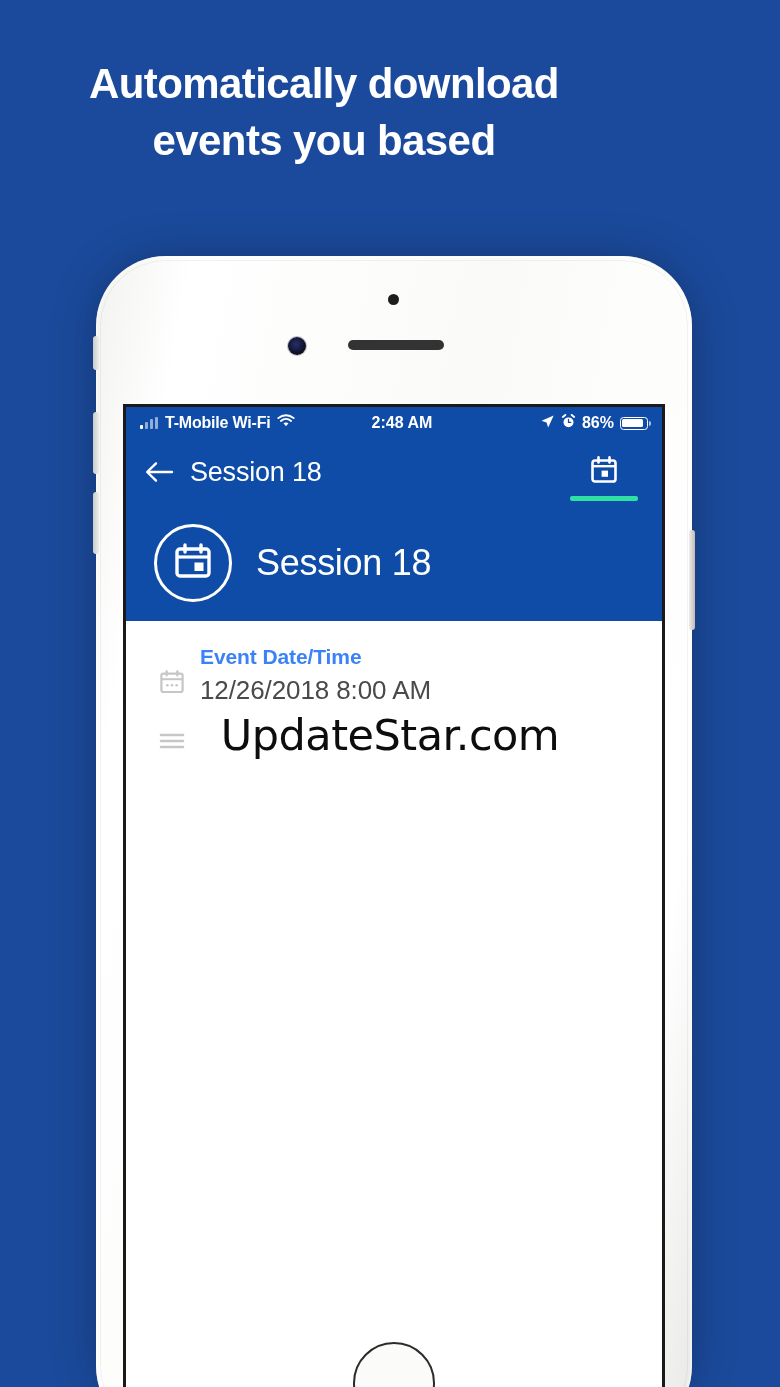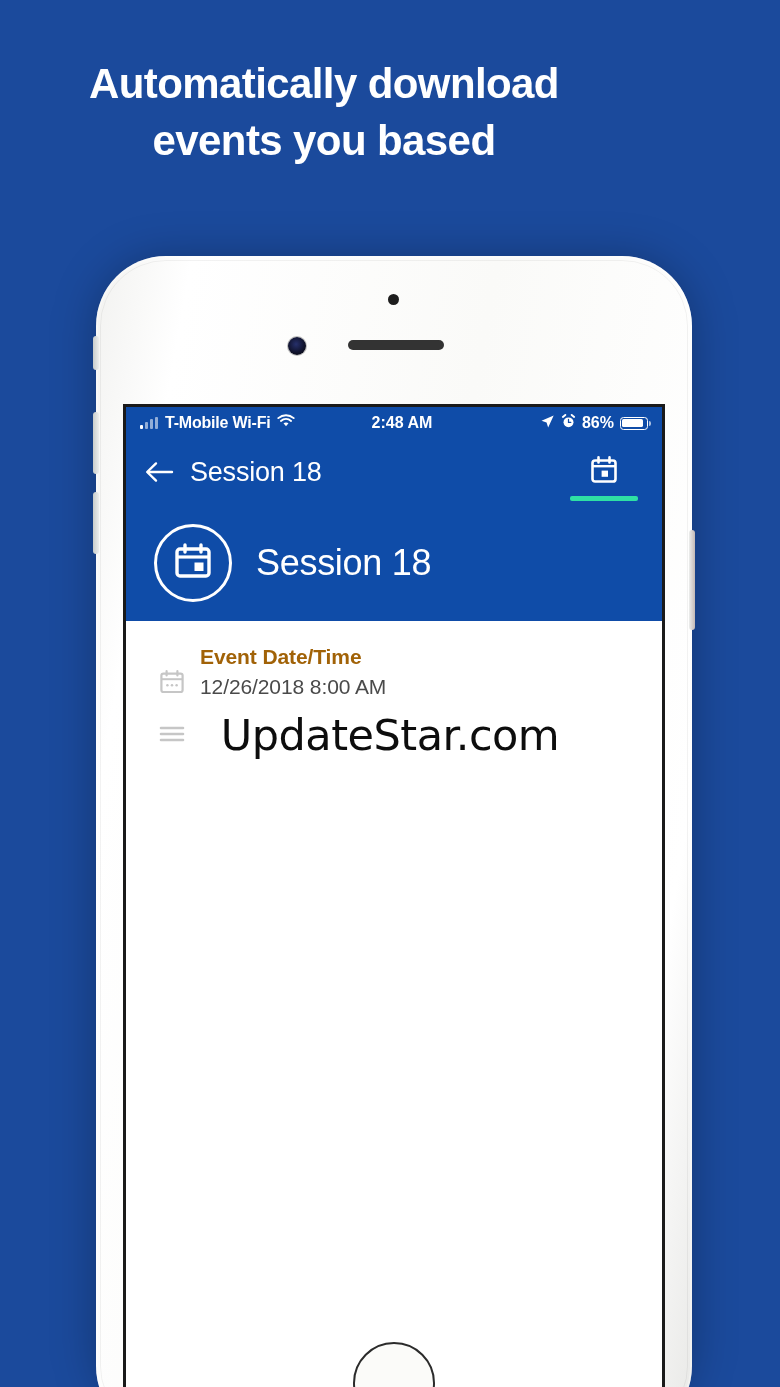--- a/index.html
+++ b/index.html
@@ -171,25 +171,25 @@
     color:#ffffff; font-size:36px; font-weight:500;
     margin-left:24px; letter-spacing:-0.3px;
   }
 
   
   .content { background:#ffffff; height:100%; padding-top:18px; }
   .row { display:flex; padding:6px 26px 0 20px; }
   .row-icon { width:52px; flex:none; display:flex; justify-content:center; padding-top:24px; }
   .row-body { flex:1; padding-left:2px; }
   .field-label {
-    font-size:21px; font-weight:bold; color:#a16207;
+    font-size:21px; font-weight:bold; color:#3b82f6;
     letter-spacing:-0.1px; margin-bottom:6px;
   }
   .field-value {
-    font-size:21px; color:#4a4a4a; letter-spacing:-0.1px;
+    font-size:26px; color:#4a4a4a; letter-spacing:-0.1px;
   }
   .notes-row { padding-top:26px; }
   .notes-row .row-icon { align-items:center; padding-top:0; }
   .notes-text {
     font-size:21px; color:#4a4a4a; line-height:1.42; letter-spacing:-0.15px;
   }
 
   
   .watermark {
     position:absolute;

